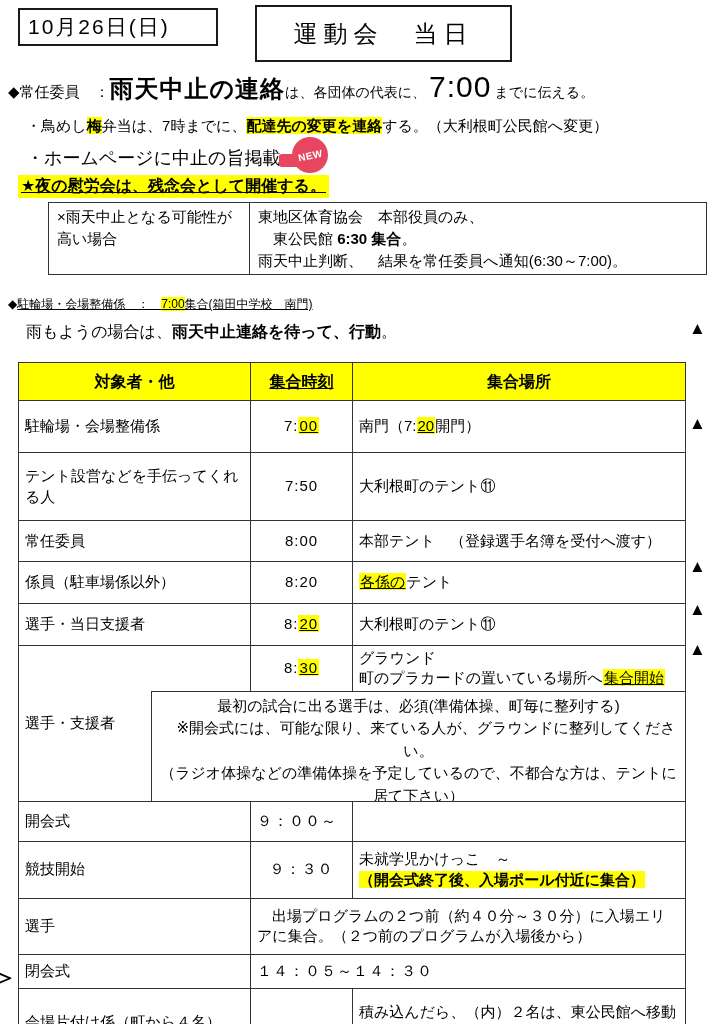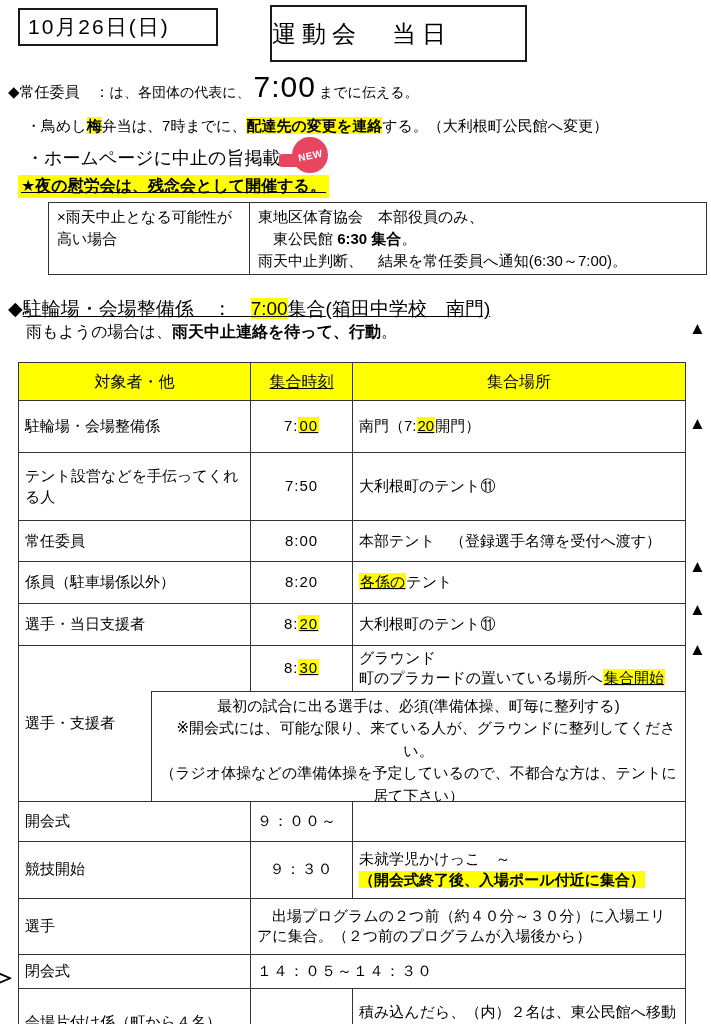--- a/index.html
+++ b/index.html
@@ -2,22 +2,22 @@
 <html><head>
 <meta charset="utf-8">
 <style>
   html,body{margin:0;padding:0;background:#fff;}
   body{width:711px;height:1024px;position:relative;overflow:hidden;
        font-family:"Liberation Sans","DejaVu Sans",sans-serif;color:#000;}
 
   
   .date-box{position:absolute;left:18px;top:8px;width:188px;height:34px;border:2px solid #1a1a1a;
             display:flex;align-items:center;padding-left:8px;font-size:21px;letter-spacing:2px;}
-  .title-box{position:absolute;left:270px;top:5px;width:253px;height:53px;border:2px solid #1a1a1a;
-             display:flex;align-items:center;font-size:24px;letter-spacing:6px;}
+  .title-box{position:absolute;left:255px;top:5px;width:253px;height:53px;border:2px solid #1a1a1a;
+             display:flex;align-items:center;justify-content:center;font-size:24px;letter-spacing:6px;}
 
   
   .line1{position:absolute;left:8px;top:70px;width:703px;display:flex;align-items:baseline;white-space:nowrap;}
   .s15{font-size:15px;} .s14{font-size:14px;}
   .big-bold{font-size:24px;font-weight:bold;letter-spacing:1px;}
   .time-big{font-size:30px;letter-spacing:1px;padding:0 3px;}
   .line2{position:absolute;left:26px;top:117px;font-size:15px;white-space:nowrap;}
   .line3{position:absolute;left:26px;top:146px;font-size:18px;}
   .hl{background:#ffff00;}
   .hlb{background:#ffff00;font-weight:bold;}
@@ -31,28 +31,28 @@
                  background:#e84560;border-radius:3px;z-index:-1;}
   .badge span{color:#fff;font-size:10px;font-weight:bold;transform:rotate(-12deg);letter-spacing:.5px;}
 
   
   .rain-table{position:absolute;left:48px;top:202px;width:659px;border-collapse:collapse;table-layout:fixed;}
   .rain-table td{border:1px solid #333;font-size:15px;line-height:1.45;padding:3px 8px;vertical-align:top;}
   .rain-left{width:184px;}
   .b{font-weight:bold;}
 
   
-  .head2{position:absolute;left:8px;top:296px;font-size:19px;white-space:nowrap;}
+  .head2{position:absolute;left:8px;top:296px;font-size:12px;white-space:nowrap;}
   .head2 .u{text-decoration:underline;}
   .subline{position:absolute;left:26px;top:322px;font-size:16px;white-space:nowrap;}
 
   
   .main{position:absolute;left:18px;top:362px;width:667px;border-collapse:collapse;table-layout:fixed;}
   .main td{border:1px solid #333;font-size:15px;line-height:1.35;padding:2px 6px;vertical-align:middle;}
-  .main .th{background:#ffff00;font-weight:normal;text-align:center;font-size:16px;}
+  .main .th{background:#ffff00;font-weight:bold;text-align:center;font-size:16px;}
   .tc{text-align:center;font-size:16px;letter-spacing:1px;}
   .tl{text-align:left;font-size:16px;letter-spacing:1px;}
   tr.h38{height:38px;} tr.h52{height:52px;} tr.h55{height:68px;} tr.h41{height:41px;}
   tr.h42{height:42px;} tr.h36{height:36px;} tr.h110{height:110px;text-align:center;} tr.h40{height:40px;}
   tr.h57{height:57px;} tr.h56{height:56px;} tr.h34{height:34px;}
   .vtop{vertical-align:top;padding-top:8px;}
   .note-td{padding:0;border:none;position:relative;}
   .note-box{position:absolute;left:-100px;top:-1px;right:-1px;bottom:-1px;border:1px solid #333;
             background:#fff;padding:3px 8px;font-size:15px;line-height:1.5;z-index:2;overflow:hidden;}
   .merged-center{font-size:15px;padding:2px 8px;}
@@ -68,20 +68,21 @@
 
 <div class="date-box">
   <span>10月26日(日)</span>
 </div>
 <div class="title-box">
   <span>運動会　当日</span>
 </div>
 
 <div class="line1">
   <span class="s15">◆常任委員　：</span>
+  <span class="big-bold">雨天中止の連絡</span>
   <span class="s14">は、各団体の代表に、</span>
   <span class="time-big">7:00</span>
   <span class="s14">までに伝える。</span>
 </div>
 
 <div class="line2">
   <span>・鳥めし</span><span class="hlb">梅</span><span>弁当は、7時までに、</span><span class="hlb">配達先の変更を連絡</span><span>する。（大利根町公民館へ変更）</span>
 </div>
 
 <div class="line3">・ホームページに中止の旨掲載</div>

